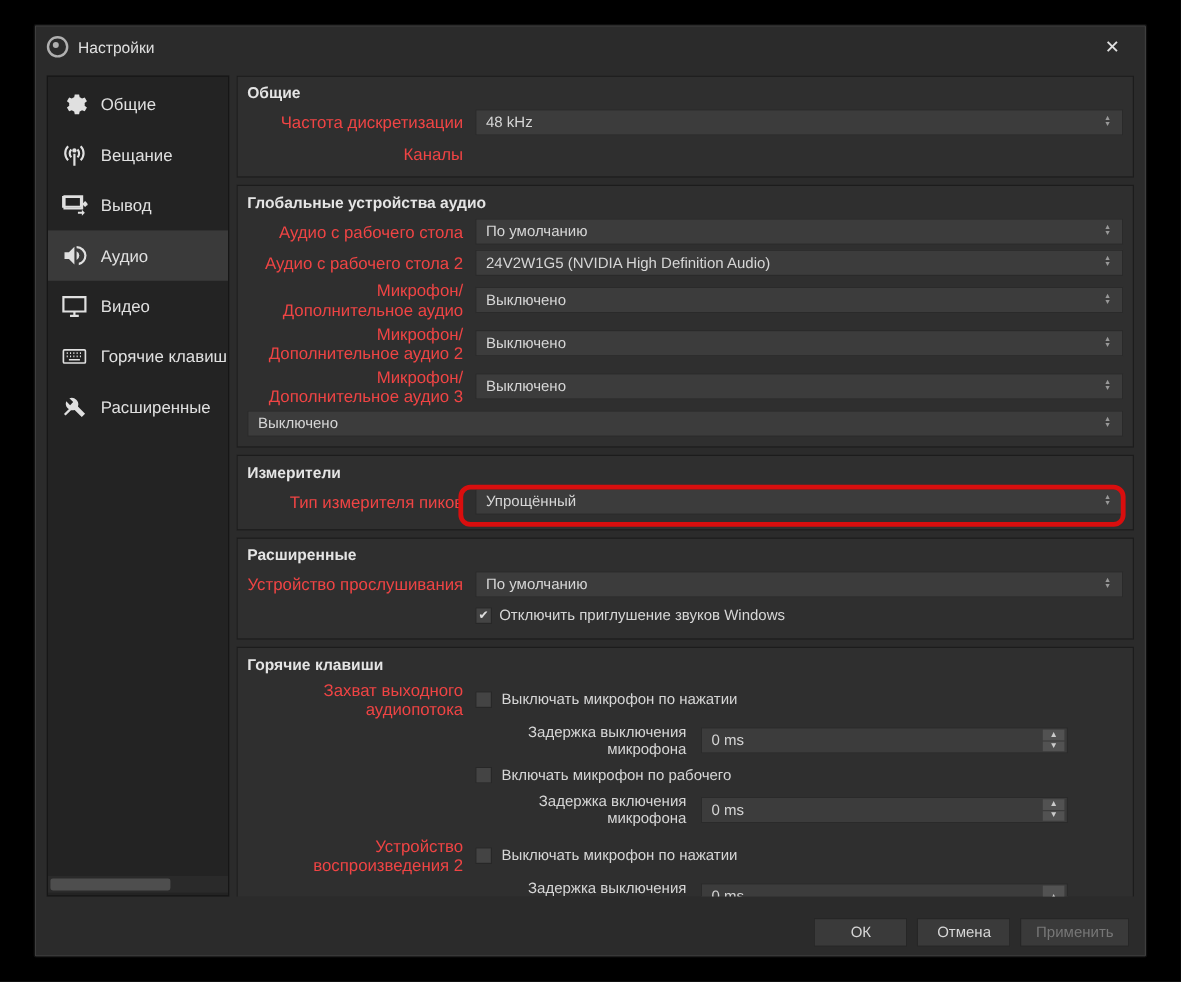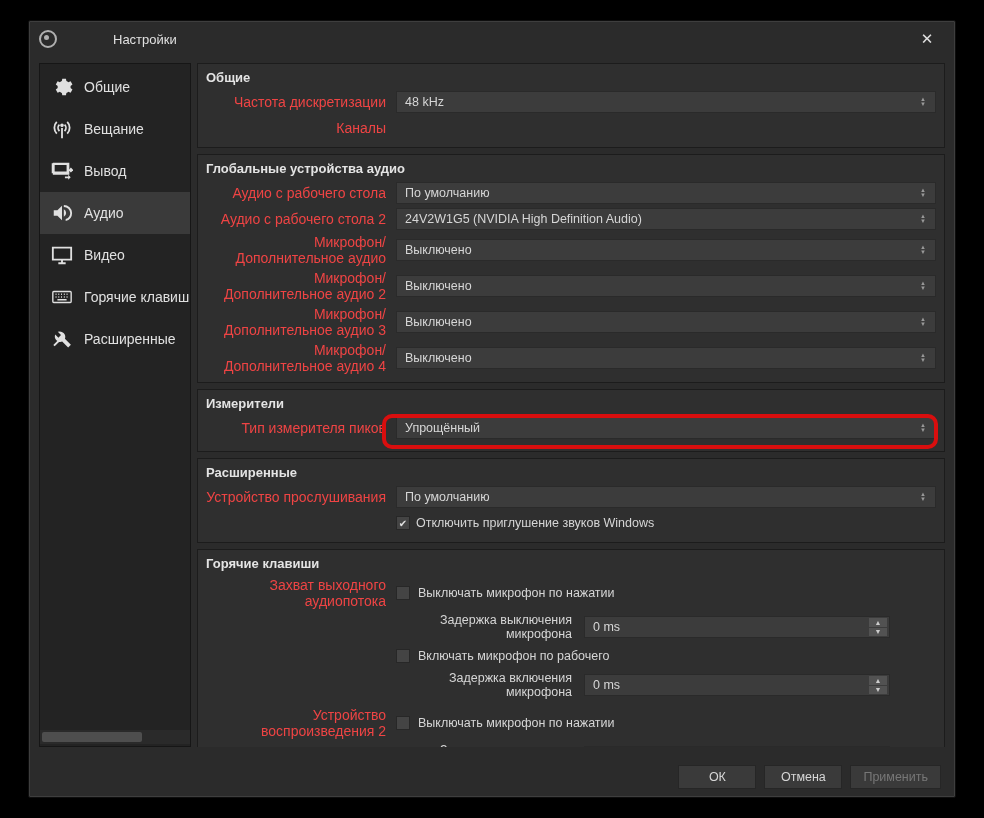--- a/index.html
+++ b/index.html
@@ -2,21 +2,21 @@
 <html><head>
 <meta charset="utf-8">
 <style>
 * { box-sizing: border-box; margin: 0; padding: 0; }
 body { background: #000; width: 984px; height: 818px; font-family: "Segoe UI", Arial, sans-serif; font-size: 13px; color: #d0d0d0; overflow: hidden; position: relative; }
 .window { position: absolute; top: 20px; left: 28px; width: 928px; height: 778px; background: #2b2b2b; border: 1px solid #0e0e0e; box-shadow: 0 0 0 1px #3e3e3e inset; display: flex; flex-direction: column; border-radius: 2px; }
 .titlebar { height: 36px; display: flex; align-items: center; padding: 0 10px; justify-content: space-between; }
 .title-left { display: flex; align-items: center; gap: 8px; }
 .app-icon { width: 18px; height: 18px; border-radius: 50%; border: 2px solid #b0b0b0; position: relative; }
 .app-icon::after { content: ""; position: absolute; width: 5px; height: 5px; background: #b0b0b0; border-radius: 50%; top: 3px; left: 3px; }
-.title-text { font-size: 13px; color: #e0e0e0; margin-left: 48px; }
+.title-text { font-size: 13px; color: #e0e0e0; }
 .close-btn { width: 36px; height: 24px; display: flex; align-items: center; justify-content: center; color: #e0e0e0; font-size: 15px; cursor: pointer; }
 .body { flex: 1; display: flex; padding: 6px 10px 10px 10px; gap: 6px; overflow: hidden; }
 .sidebar { width: 152px; background: #232323; border: 1px solid #161616; display: flex; flex-direction: column; padding: 2px 0; }
 .nav-item { display: flex; align-items: center; gap: 10px; padding: 10px 10px; color: #e0e0e0; cursor: pointer; font-size: 14px; white-space: nowrap; }
 .nav-item.active { background: #3a3a3a; }
 .nav-icon { width: 24px; height: 22px; display: flex; align-items: center; justify-content: center; flex-shrink: 0; }
 .nav-icon svg { width: 22px; height: 22px; fill: #e0e0e0; }
 .hscroll { height: 14px; margin-top: auto; background: #2a2a2a; position: relative; }
 .hscroll-thumb { position: absolute; left: 2px; top: 2px; height: 10px; width: 100px; background: #4e4e4e; border-radius: 2px; }
 .content { flex: 1; display: flex; flex-direction: column; gap: 6px; overflow: hidden; }
@@ -167,21 +167,20 @@
             </div>
           </div>
         <div class="row">
             <div class="lbl">Микрофон/Дополнительное аудио 3</div>
             <div class="sel">
               <span>Выключено</span>
               <span class="sel-arrows">▲<br>▼</span>
             </div>
           </div>
         <div class="row">
-            <div class="lbl">Микрофон/Дополнительное аудио 4</div>
             <div class="sel">
               <span>Выключено</span>
               <span class="sel-arrows">▲<br>▼</span>
             </div>
           </div>
       </div>
 
       <div class="group highlight">
         <div class="grp-title">Измерители</div>
         <div class="row">

